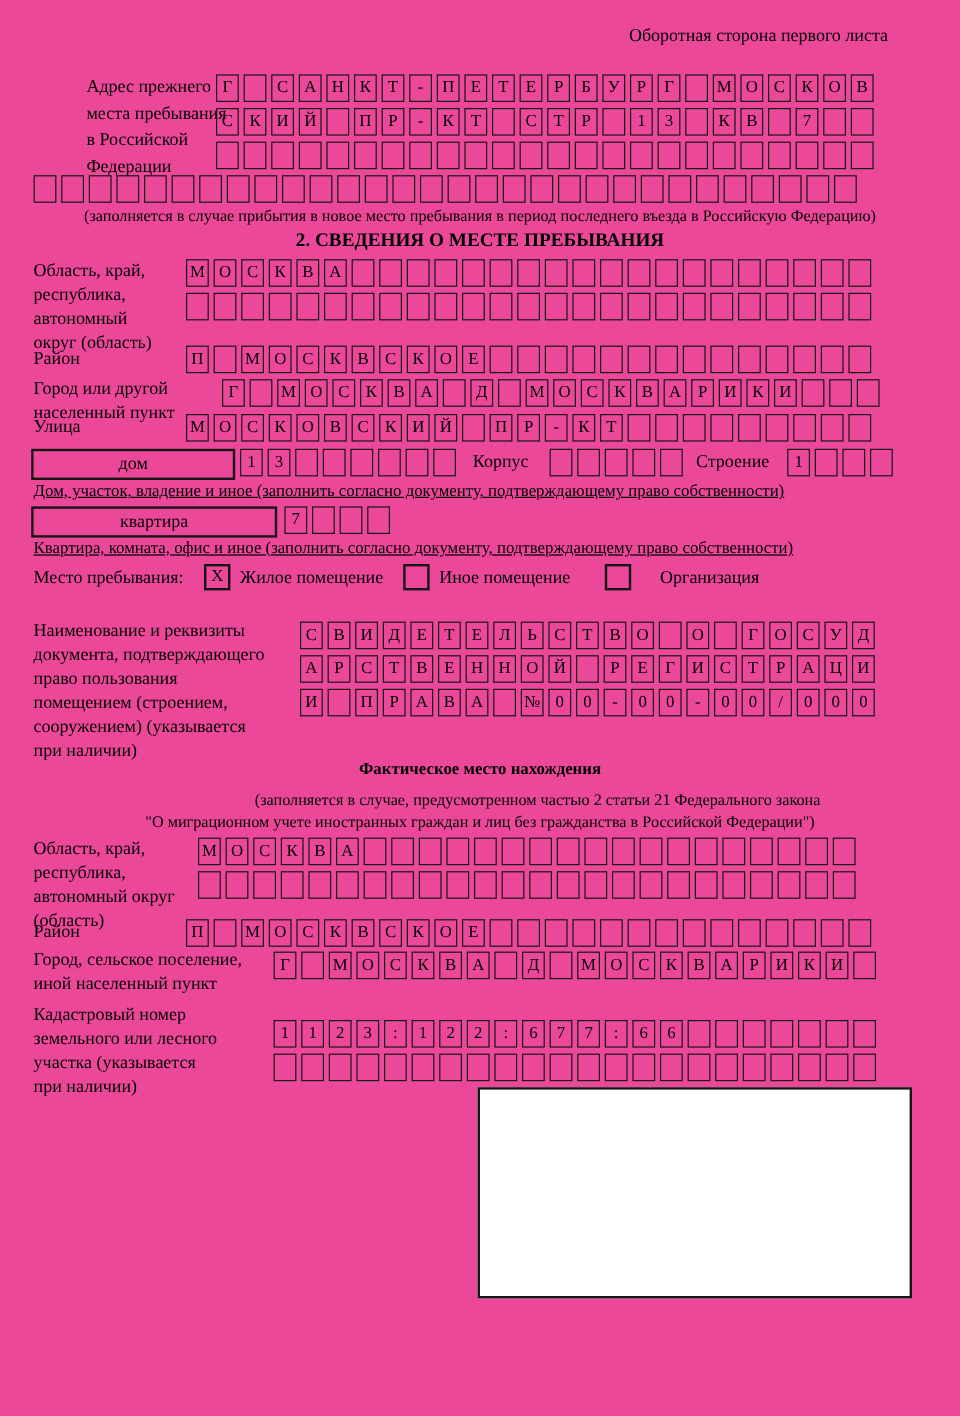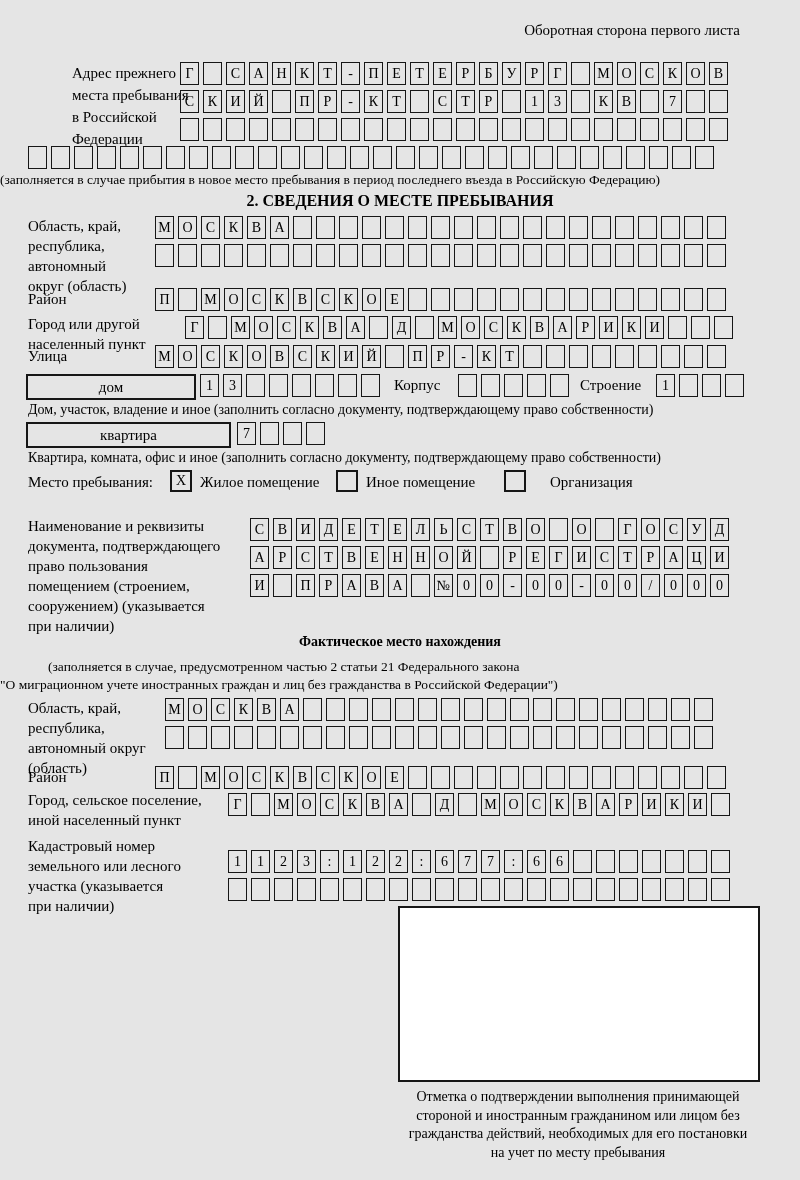--- a/index.html
+++ b/index.html
@@ -1,28 +1,28 @@
 <!DOCTYPE html>
 <html><head>
 <meta charset="utf-8">
 <style>
   html,body{margin:0;padding:0;background:#fff;}
-  .form{position:relative;width:800px;height:1180px;background:#e5e5e5;color:#000;
+  .form{position:relative;width:800px;height:1180px;background:#ec4899;color:#000;
         font-family:"Liberation Serif",serif;overflow:hidden;}
   .hdr{position:absolute;left:0;top:22px;width:740px;text-align:right;font-size:15px;}
   .heading{position:absolute;left:0;width:800px;text-align:center;font-weight:bold;font-size:16px;}
   .lbl{position:absolute;font-size:15px;}
   .lbl div{line-height:20px;}
   .lh22 div{line-height:22px;margin-left:44px;}
   .cellrow{position:absolute;display:flex;gap:4px;}
   .cell{flex:0 0 auto;width:17px;height:21px;border:1.5px solid #161616;
         display:flex;align-items:center;justify-content:center;font-size:14px;}
   .note{position:absolute;font-size:13.5px;}
-  .note14{position:absolute;font-size:14px;}
-  .center{text-align:left;}
+  .note14{position:absolute;font-size:14px;text-decoration:underline;}
+  .center{text-align:center;}
   .wbox{position:absolute;height:22px;border:2px solid #161616;display:flex;
         align-items:center;justify-content:center;font-size:15px;}
   .checkbox{position:absolute;width:18px;height:18px;border:2px solid #161616;display:flex;
         align-items:center;justify-content:center;font-size:14px;}
   .txt15{position:absolute;font-size:15px;}
   .bigbox{position:absolute;border:2px solid #161616;background:#fff;}
   .stamp{position:absolute;font-size:14px;text-align:center;}
   .stamp div{line-height:18.5px;}
 </style>
 </head>
@@ -595,20 +595,14 @@
       <span class="cell"></span>
       <span class="cell"></span>
       <span class="cell"></span>
       <span class="cell"></span>
       <span class="cell"></span>
       <span class="cell"></span>
       <span class="cell"></span>
     </div>
 
   <div class="bigbox" style="left:398px;top:906px;width:358px;height:172px;"></div>
-  <div class="stamp" style="left:388px;top:1088px;width:380px;">
-    <div>Отметка о подтверждении выполнения принимающей</div>
-    <div>стороной и иностранным гражданином или лицом без</div>
-    <div>гражданства действий, необходимых для его постановки</div>
-    <div>на учет по месту пребывания</div>
-  </div>
 
 </div>
 
 </body></html>

